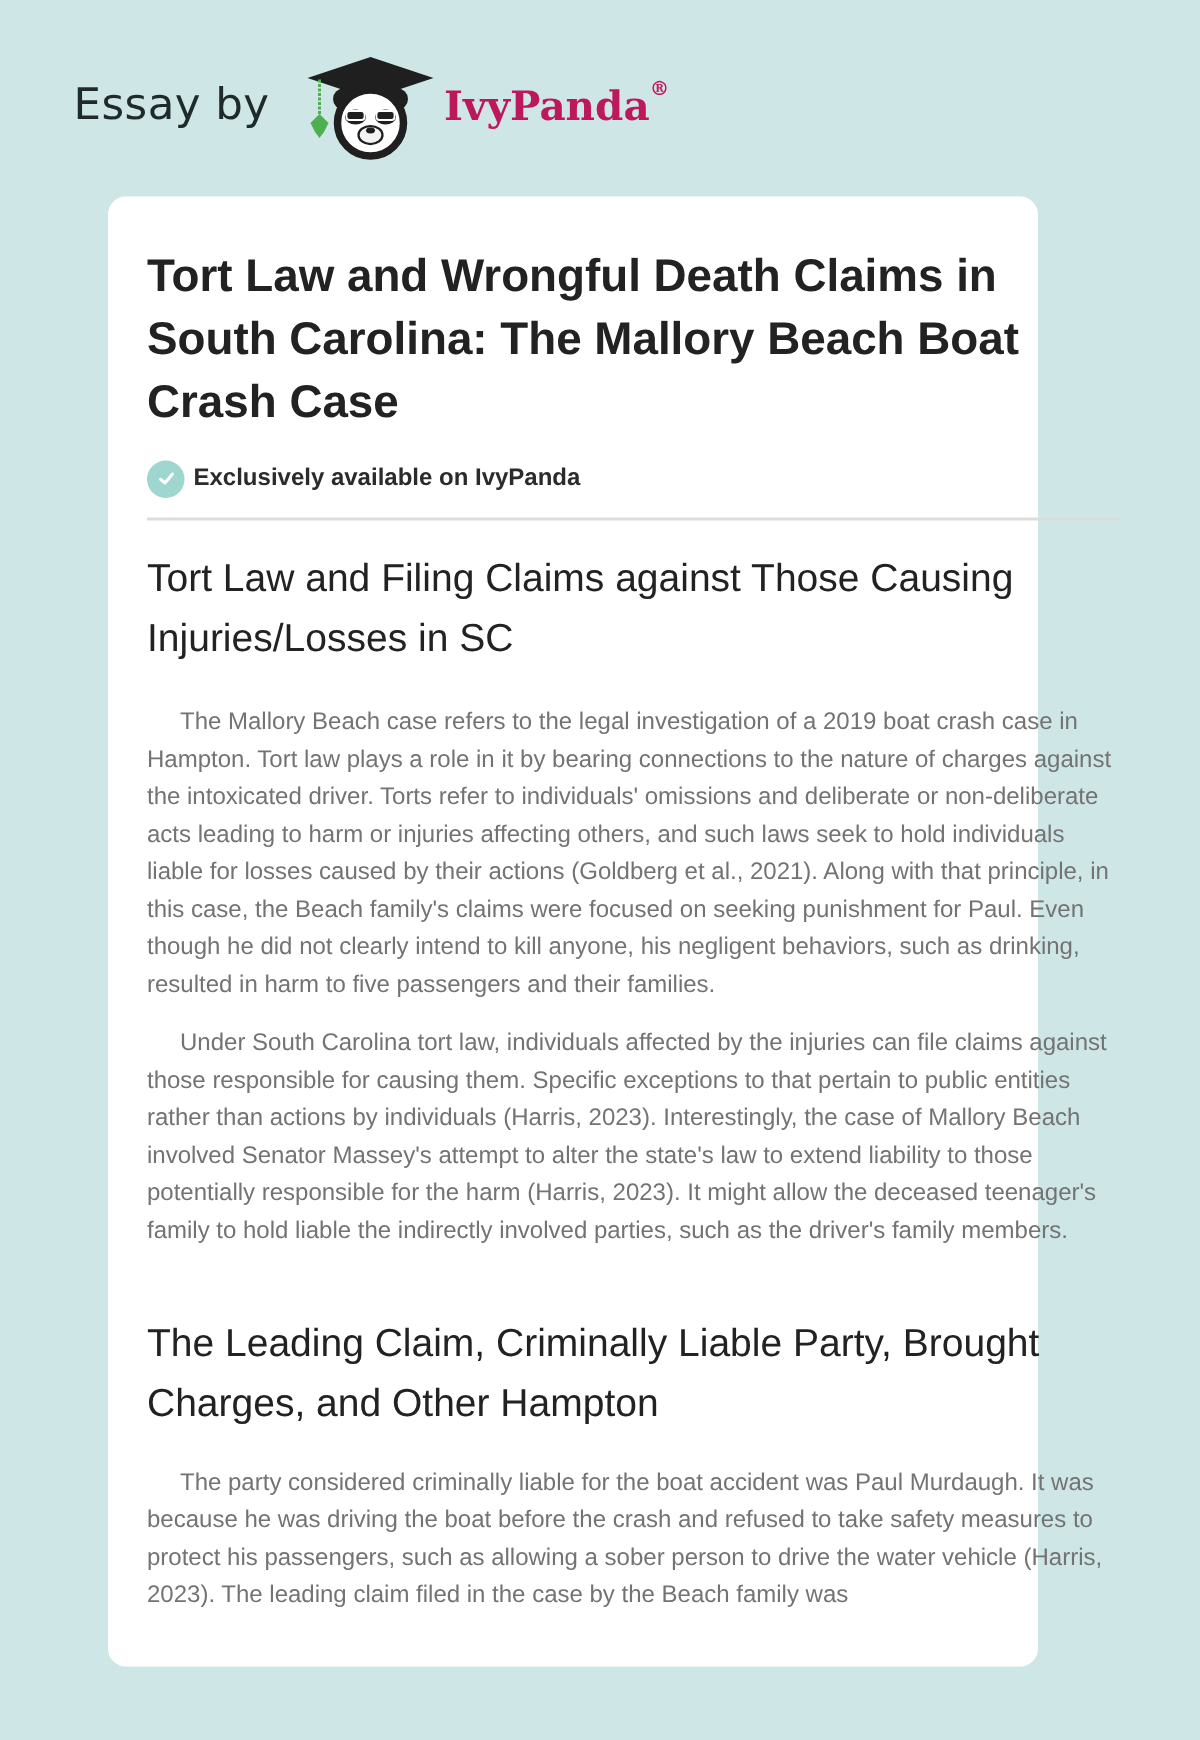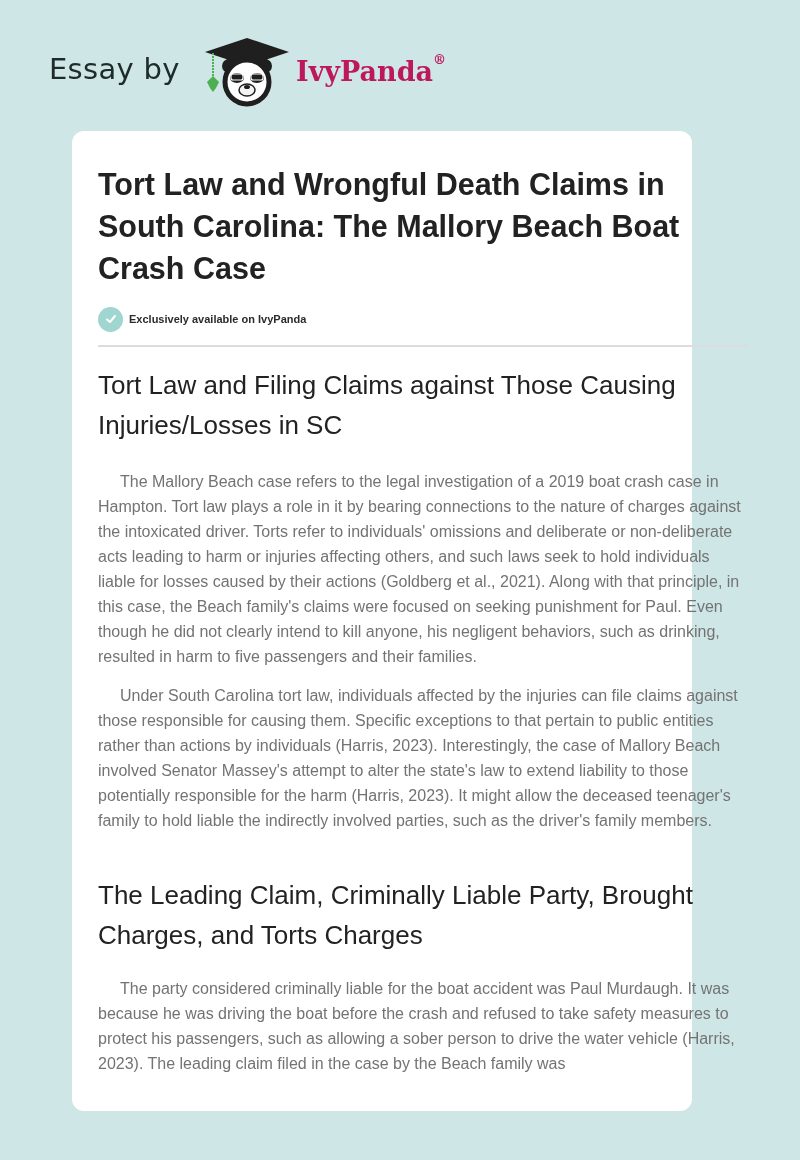--- a/index.html
+++ b/index.html
@@ -37,21 +37,21 @@
   }
   .badge {
     position: absolute; left: 26px; top: 175px; height: 26px;
     display: flex; align-items: center;
   }
   .badge .check {
     width: 25px; height: 25px; border-radius: 50%;
     background: #9fd6d0; display: flex; align-items: center; justify-content: center;
     margin-right: 6px;
   }
-  .badge .label { font-size: 11px; font-weight: bold; color: #2b2b2b; }
+  .badge .label { font-size: 16px; font-weight: bold; color: #2b2b2b; }
   .divider {
     position: absolute; left: 26px; top: 214px; width: 649px; height: 2px; background: #dcdcdc;
   }
   .h2 {
     position: absolute; left: 26px; width: 640px;
     font-size: 26px; font-weight: normal; line-height: 40px;
     color: #222222; margin: 0;
   }
   .para {
     position: absolute; left: 26px; width: 652px;
@@ -93,15 +93,15 @@
     </span>
     <span class="label">Exclusively available on IvyPanda</span>
   </div>
 
   <div class="divider"></div>
 
   <h2 class="h2" style="top:234px">Tort Law and Filing Claims against Those Causing Injuries/Losses in SC</h2>
   <p class="para" style="top:338px">The Mallory Beach case refers to the legal investigation of a 2019 boat crash case in Hampton. Tort law plays a role in it by bearing connections to the nature of charges against the intoxicated driver. Torts refer to individuals' omissions and deliberate or non-deliberate acts leading to harm or injuries affecting others, and such laws seek to hold individuals liable for losses caused by their actions (Goldberg et al., 2021). Along with that principle, in this case, the Beach family's claims were focused on seeking punishment for Paul. Even though he did not clearly intend to kill anyone, his negligent behaviors, such as drinking, resulted in harm to five passengers and their families.</p>
   <p class="para" style="top:552px">Under South Carolina tort law, individuals affected by the injuries can file claims against those responsible for causing them. Specific exceptions to that pertain to public entities rather than actions by individuals (Harris, 2023). Interestingly, the case of Mallory Beach involved Senator Massey's attempt to alter the state's law to extend liability to those potentially responsible for the harm (Harris, 2023). It might allow the deceased teenager's family to hold liable the indirectly involved parties, such as the driver's family members.</p>
 
-  <h2 class="h2" style="top:744px">The Leading Claim, Criminally Liable Party, Brought Charges, and Torts Charges</h2>
+  <h2 class="h2" style="top:744px">The Leading Claim, Criminally Liable Party, Brought Charges, and Other Hampton</h2>
   <p class="para" style="top:845px">The party considered criminally liable for the boat accident was Paul Murdaugh. It was because he was driving the boat before the crash and refused to take safety measures to protect his passengers, such as allowing a sober person to drive the water vehicle (Harris, 2023). The leading claim filed in the case by the Beach family was</p>
 </div>
 
 </body></html>

